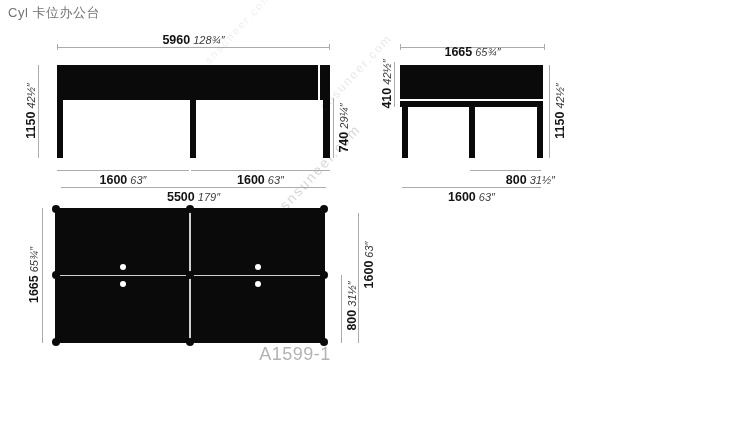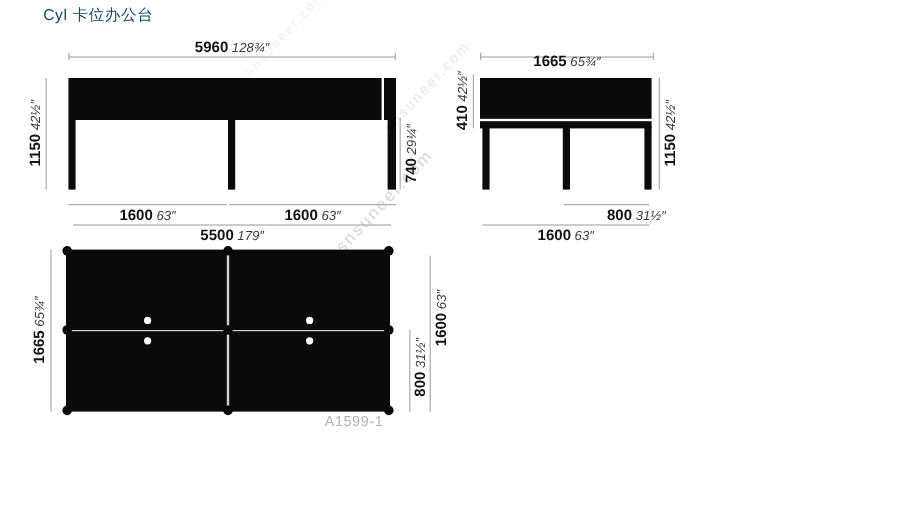--- a/index.html
+++ b/index.html
@@ -1,42 +1,42 @@
 <!DOCTYPE html>
 <html><head>
 <meta charset="utf-8">
 <style>
   html,body{margin:0;padding:0;background:#fff;}
   #stage{
     position:relative;width:750px;height:427px;background:#ffffff;overflow:hidden;
     font-family:"Liberation Sans", sans-serif;
   }
   .abs{position:absolute;}
-  .title{font-size:13px;color:#0c4a6e;letter-spacing:0.5px;margin-left:28px;}
+  .title{font-size:13px;color:#737373;letter-spacing:0.5px;}
   .black{background:#0a0a0a;}
   .dline{background:#ababab;}
   .dline.h{height:1px;}
   .dline.v{width:1px;}
   .tick{position:absolute;width:1px;height:6px;background:#ababab;}
   .dlabel{position:absolute;text-align:center;white-space:nowrap;line-height:14px;}
   .dlabel-v{position:absolute;white-space:nowrap;line-height:14px;
     transform:translate(-50%,-50%) rotate(-90deg);transform-origin:center center;text-align:center;}
   .mm{font-weight:bold;color:#141414;font-size:12.5px;}
   .in{font-style:italic;color:#3c3c3c;font-size:11px;margin-left:3px;}
   .dot{position:absolute;width:8px;height:8px;background:#0a0a0a;border-radius:50%;
     transform:translate(-50%,-50%);}
   .wdot{position:absolute;width:6px;height:6px;background:#ffffff;border-radius:50%;
     transform:translate(-50%,-50%);}
   .seam-v{position:absolute;width:2px;background:#cfcfcf;}
   .seam-h{position:absolute;height:1.5px;background:#cfcfcf;}
   .watermark{position:absolute;white-space:nowrap;font-size:14px;letter-spacing:2px;
     color:rgba(120,120,120,0.30);transform:translate(-50%,-50%) rotate(-47deg);}
   .watermark.w2{font-size:12px;color:rgba(120,120,120,0.18);}
   .watermark.w3{font-size:11px;color:rgba(120,120,120,0.12);}
-  .model{font-size:12px;color:#b3b3b3;text-align:center;letter-spacing:0.5px;}
+  .model{font-size:18px;color:#b3b3b3;text-align:center;letter-spacing:0.5px;}
   .sizeline{font-size:12.5px;color:#8f8f8f;text-align:center;letter-spacing:0.5px;}
 </style>
 </head>
 <body>
 
 <div id="stage">
 
   <div class="abs title" style="left:8px;top:4px;">Cyl 卡位办公台</div>
 
   <div class="watermark" style="left:320px;top:167px;">snsuneer.com</div>

